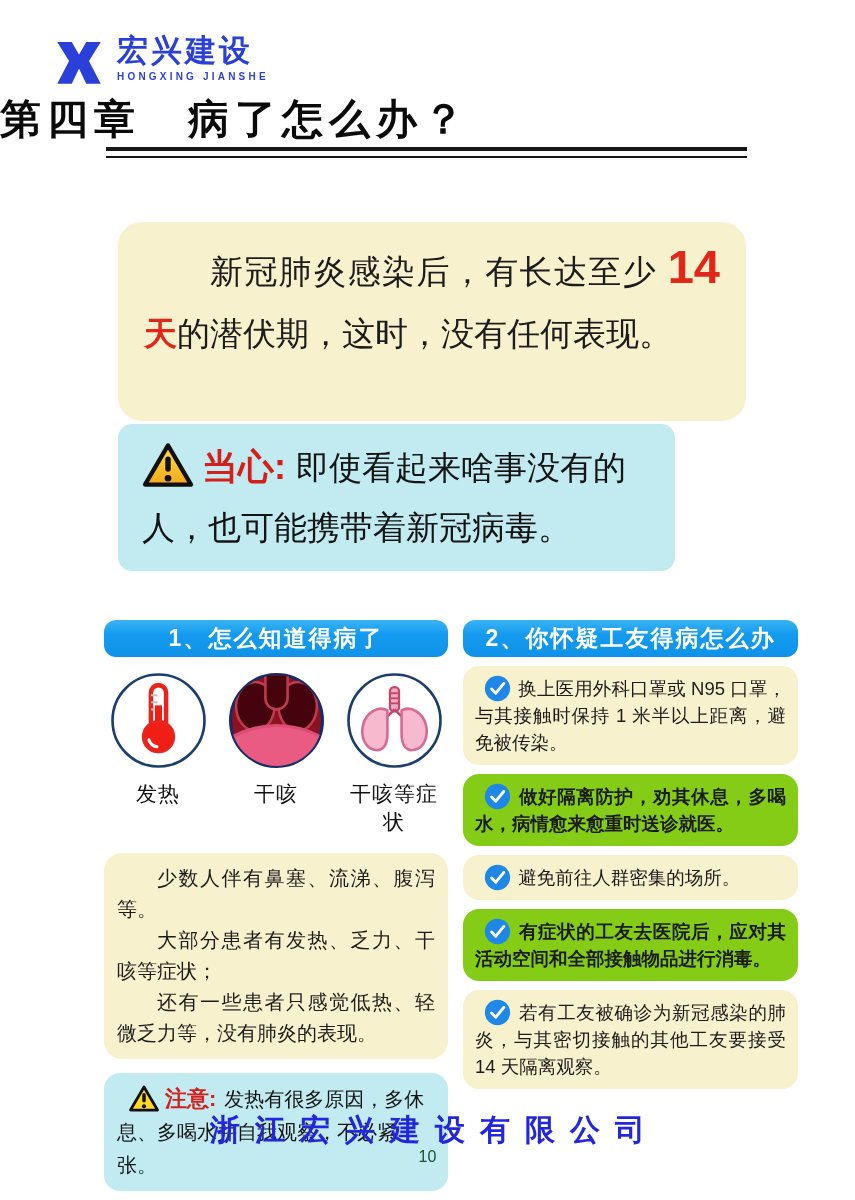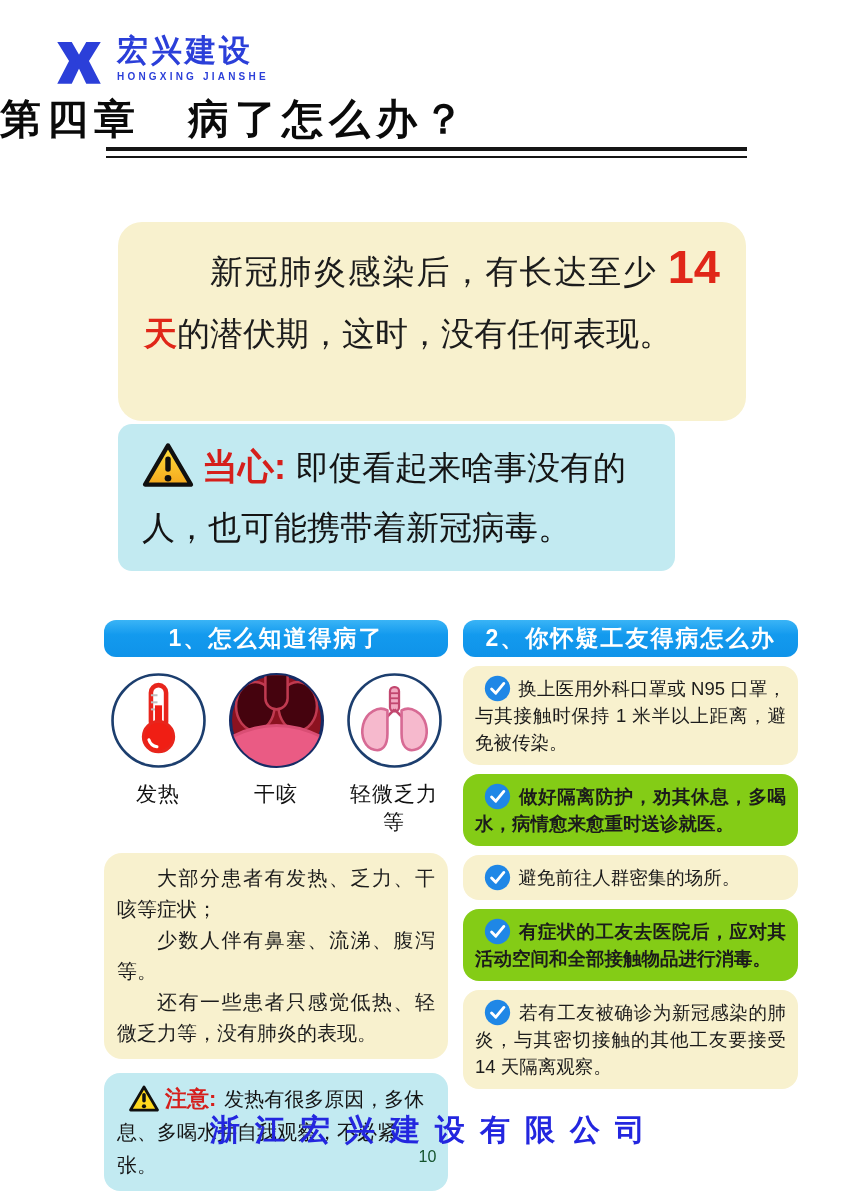--- a/index.html
+++ b/index.html
@@ -143,28 +143,28 @@
             <circle cx="48" cy="48" r="45.5" fill="#fff" stroke="#1c3e6e" stroke-width="2.6"></circle>
             <rect x="43.5" y="15" width="9" height="24" rx="4" fill="#f2a8c0" stroke="#c2476f" stroke-width="2.2"></rect>
             <line x1="44" y1="21" x2="52" y2="21" stroke="#c2476f" stroke-width="1.8"></line>
             <line x1="44" y1="26" x2="52" y2="26" stroke="#c2476f" stroke-width="1.8"></line>
             <line x1="44" y1="31" x2="52" y2="31" stroke="#c2476f" stroke-width="1.8"></line>
             <path d="M48,37 L35,50" stroke="#c2476f" stroke-width="2.6" fill="none"></path>
             <path d="M48,37 L61,50" stroke="#c2476f" stroke-width="2.6" fill="none"></path>
             <path d="M41,38 C32,33 20,40 17,52 C14,64 19,75 28,77 C36,79 41,73 41,61 Z" fill="#f6b9cd" stroke="#d76a94" stroke-width="2.6" stroke-linejoin="round"></path>
             <path d="M55,38 C64,33 76,40 79,52 C82,64 77,75 68,77 C60,79 55,73 55,61 Z" fill="#f6b9cd" stroke="#d76a94" stroke-width="2.6" stroke-linejoin="round"></path>
           </svg>
-          <figcaption>轻微乏力等</figcaption>
+          <figcaption>干咳等症状</figcaption>
         </figure>
       </div>
     </div>
 
     <div class="desc-box">
+      <p>少数人伴有鼻塞、流涕、腹泻等。</p>
       <p>大部分患者有发热、乏力、干咳等症状；</p>
-      <p>少数人伴有鼻塞、流涕、腹泻等。</p>
       <p>还有一些患者只感觉低热、轻微乏力等，没有肺炎的表现。</p>
     </div>
 
     <div class="note-box">
       <p><svg class="tri-sm" width="30" height="27" viewBox="0 0 60 54">
           <polygon points="30,4 57,50 3,50" fill="#ffd91e" stroke="#101010" stroke-width="5.5" stroke-linejoin="round"></polygon>
           <rect x="26.5" y="16" width="7" height="19" rx="3.5" fill="#101010"></rect>
           <circle cx="30" cy="42.5" r="4.2" fill="#101010"></circle>
         </svg><b class="note-label">注意:</b><span>发热有很多原因，多休息、多喝水并自我观察，不必紧张。</span></p>
     </div>

